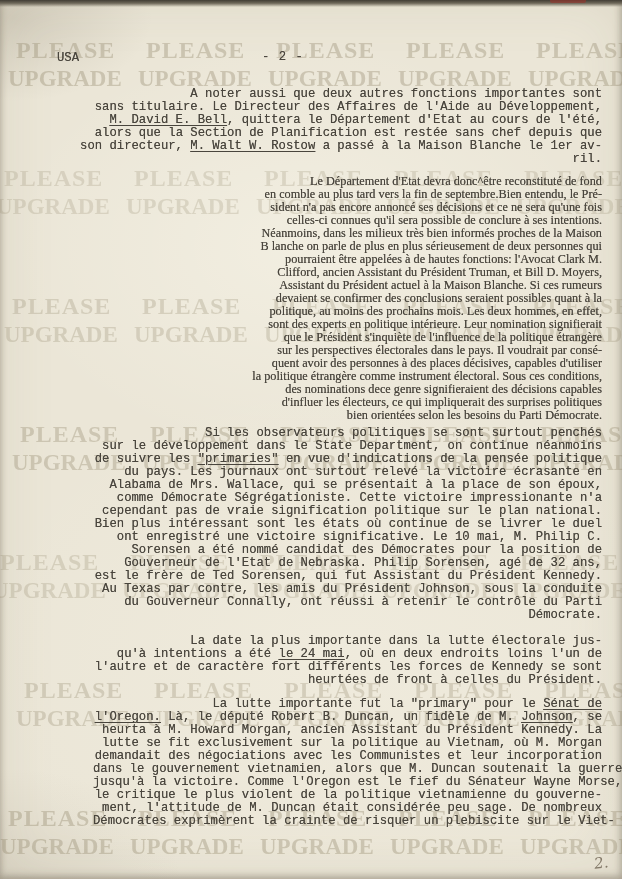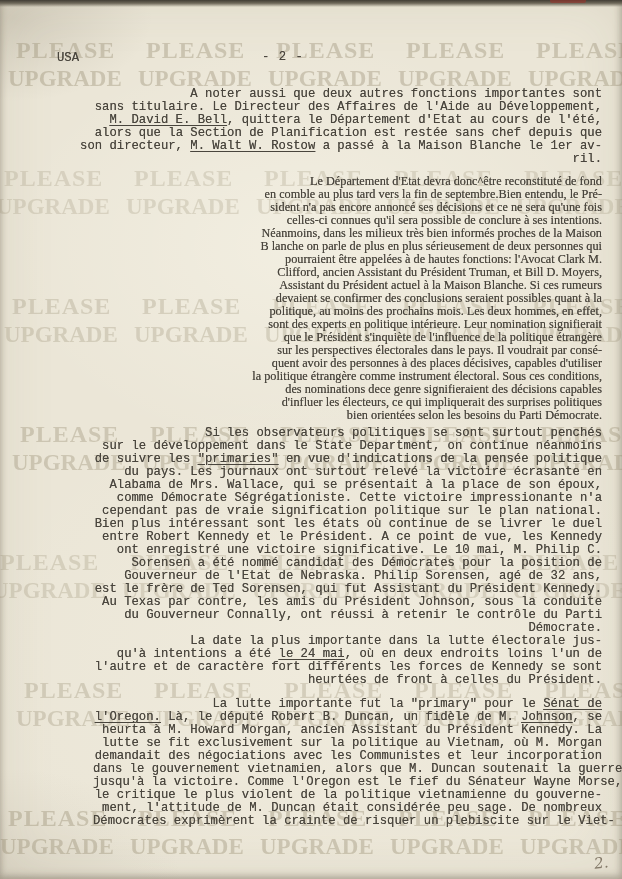--- a/index.html
+++ b/index.html
@@ -191,21 +191,20 @@
         </div>
         <div class="para typed" style="top: 427px;">
           <div class="line"><span>        Si les observateurs politiques se sont surtout penchés</span></div>
           <div class="line"><span>sur le développement dans le State Department, on continue néanmoins</span></div>
           <div class="line"><span>de suivre les </span><span class="u">"primaries"</span><span> en vue d'indications de la pensée politique</span></div>
           <div class="line"><span>du pays. Les journaux ont surtout relevé la victoire écrasante en</span></div>
           <div class="line"><span>Alabama de Mrs. Wallace, qui se présentait à la place de son époux,</span></div>
           <div class="line"><span>comme Démocrate Ségrégationiste. Cette victoire impressionante n'a</span></div>
           <div class="line"><span>cependant pas de vraie signification politique sur le plan national.</span></div>
           <div class="line"><span>Bien plus intéressant sont les états où continue de se livrer le duel</span></div>
-          <div class="line"><span>entre Robert Kennedy et le Président. A ce point de vue, les Kennedy</span></div>
           <div class="line"><span>ont enregistré une victoire significative. Le 10 mai, M. Philip C.</span></div>
           <div class="line"><span>Sorensen a été nommé candidat des Démocrates pour la position de</span></div>
           <div class="line"><span>Gouverneur de l'Etat de Nebraska. Philip Sorensen, agé de 32 ans,</span></div>
           <div class="line"><span>est le frère de Ted Sorensen, qui fut Assistant du Président Kennedy.</span></div>
           <div class="line"><span>Au Texas par contre, les amis du Président Johnson, sous la conduite</span></div>
           <div class="line"><span>du Gouverneur Connally, ont réussi à retenir le contrôle du Parti</span></div>
           <div class="line"><span>Démocrate.</span></div>
         </div>
         <div class="para typed" style="top: 635px;">
           <div class="line"><span>           La date la plus importante dans la lutte électorale jus-</span></div>

